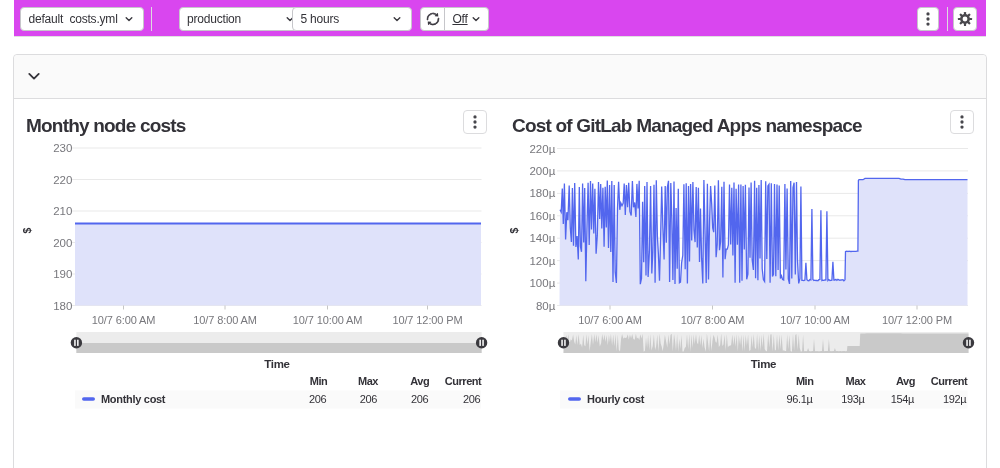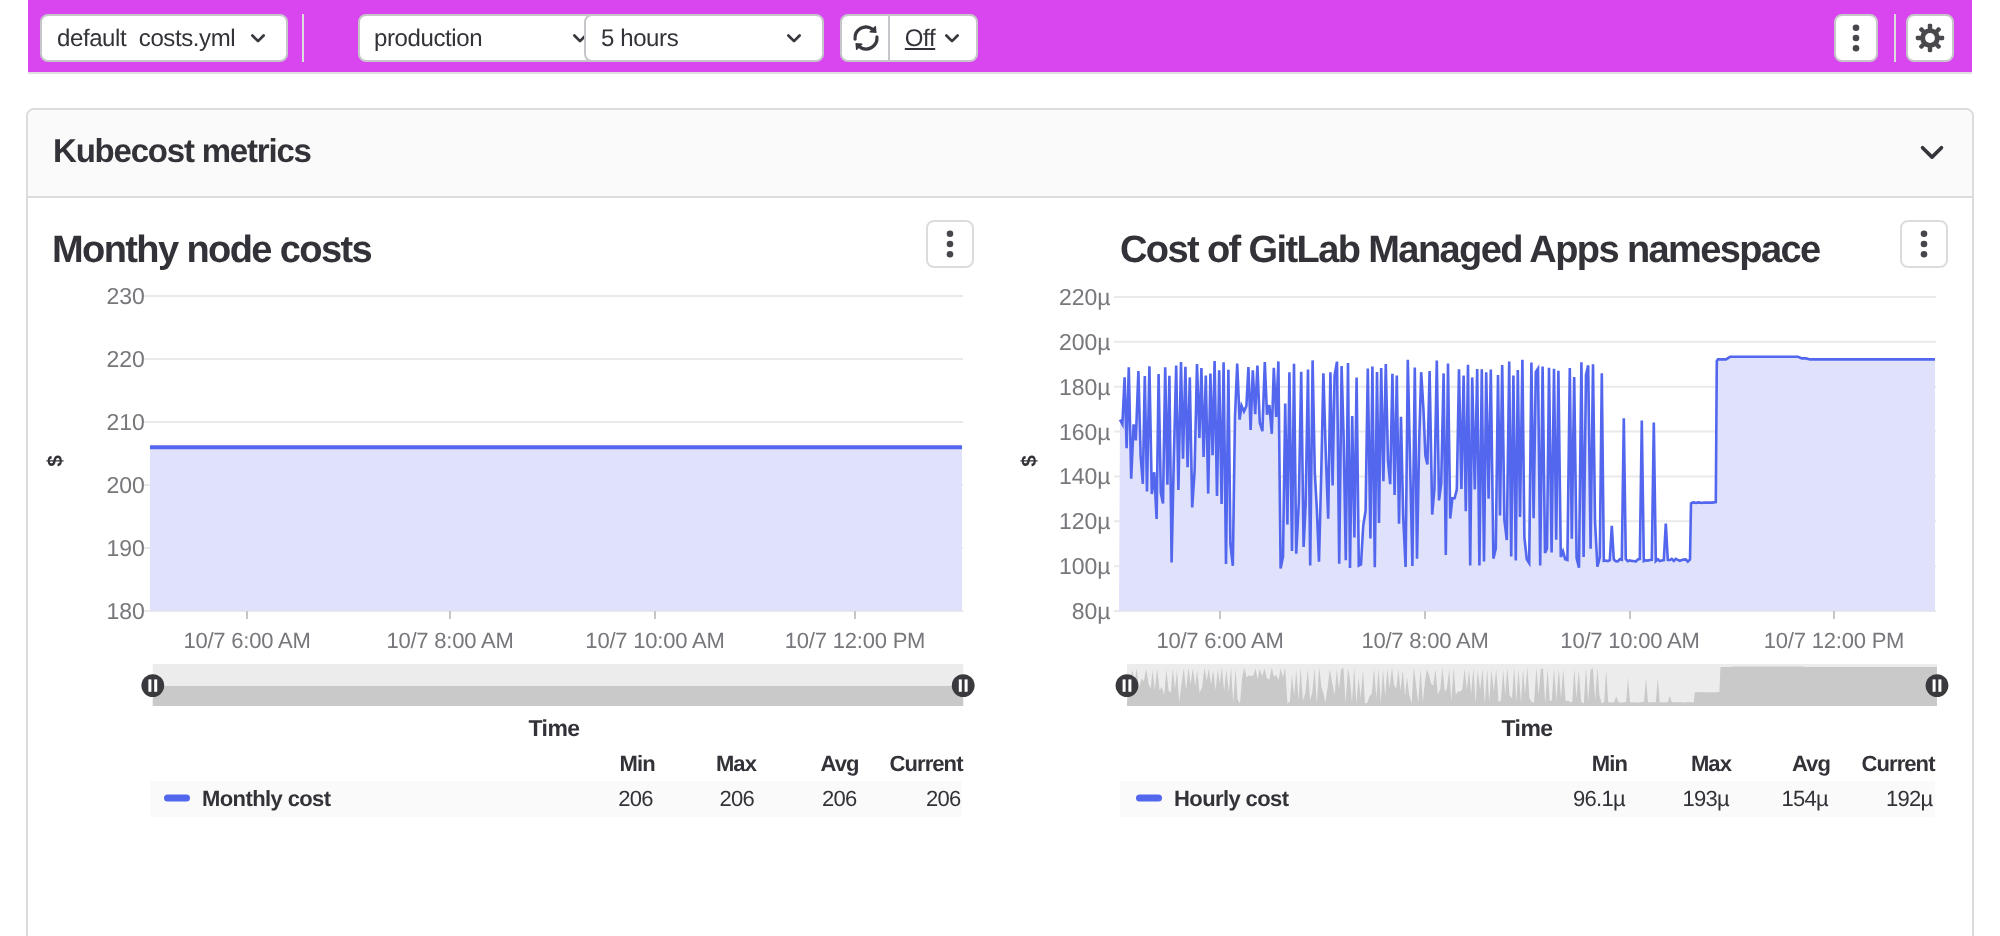--- a/index.html
+++ b/index.html
@@ -71,37 +71,36 @@
           <rect x="6.9" y="0.9" width="2.2" height="3.0" rx="0.7" transform="rotate(225 8 8)"></rect>
           <rect x="6.9" y="0.9" width="2.2" height="3.0" rx="0.7" transform="rotate(270 8 8)"></rect>
           <rect x="6.9" y="0.9" width="2.2" height="3.0" rx="0.7" transform="rotate(315 8 8)"></rect>
         </g>
         <circle cx="8" cy="8" r="2.45" fill="#fff"></circle>
       </svg>
     </div>
 </div>
 <div class="panel">
   <div class="phead">
-      <h2>Kubecost metrics</h2>
       <svg width="14" height="14" viewBox="0 0 16 16" fill="none" stroke="#35343a" stroke-width="2.1" stroke-linecap="round" stroke-linejoin="round">
         <path d="M2.6 5.6l5.4 5.3L13.4 5.6"></path>
       </svg>
     </div>
 </div>
 <div class="ctitle" style="left:26px; top:114.5px;">Monthy node costs</div>
 <div class="kebab" style="left:462.5px; top:109.5px;">
     <svg width="16" height="16" viewBox="0 0 16 16">
       <g fill="#47464c">
         <circle cx="8" cy="2.9" r="1.65"></circle>
         <circle cx="8" cy="8" r="1.65"></circle>
         <circle cx="8" cy="13.1" r="1.65"></circle>
       </g>
     </svg>
   </div>
-<div class="ctitle" style="left:512px; top:114.5px;margin-left:48px;">Cost of GitLab Managed Apps namespace</div>
+<div class="ctitle" style="left:512px; top:114.5px;">Cost of GitLab Managed Apps namespace</div>
 <div class="kebab" style="left:949.5px; top:109.5px;">
     <svg width="16" height="16" viewBox="0 0 16 16">
       <g fill="#47464c">
         <circle cx="8" cy="2.9" r="1.65"></circle>
         <circle cx="8" cy="8" r="1.65"></circle>
         <circle cx="8" cy="13.1" r="1.65"></circle>
       </g>
     </svg>
   </div>
 <svg width="1000" height="468" viewBox="0 0 1000 468" style="position:absolute;left:0;top:0;font-family:'Liberation Sans',sans-serif;">

